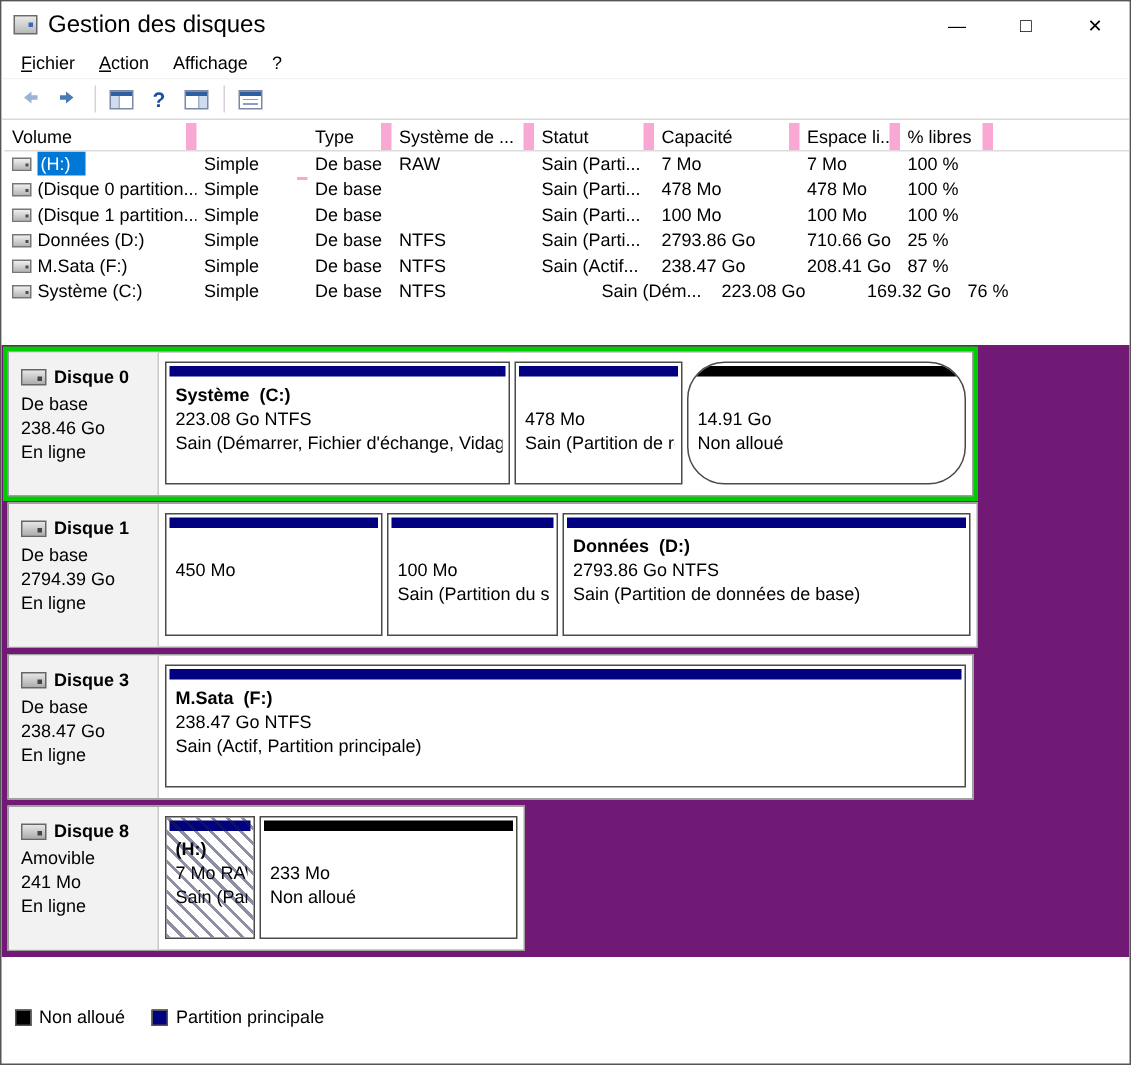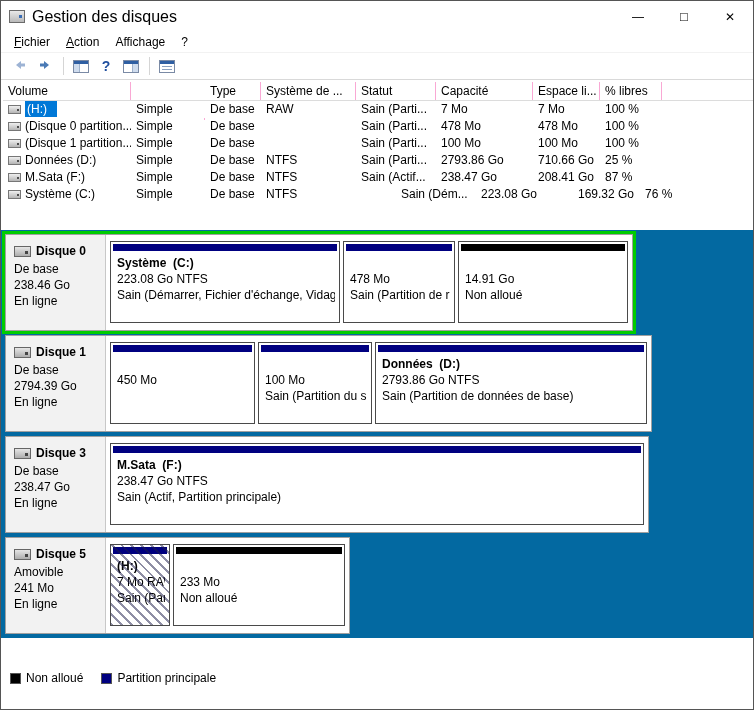--- a/index.html
+++ b/index.html
@@ -29,30 +29,30 @@
   .win-ic::before { content:""; position:absolute; left:0; top:0; right:0; height:3px; background:#2f5fa3; }
   .win-ic.tree::after { content:""; position:absolute; left:0; top:3px; bottom:0; width:5px; background:#cfdcee; border-right:1px solid #9fb2cc; }
   .win-ic.pane::after { content:""; position:absolute; right:0; top:3px; bottom:0; width:5px; background:#cfdcee; border-left:1px solid #9fb2cc; }
   .win-ic.list::after { content:""; position:absolute; left:2px; right:2px; top:5px; height:6px;
      background:repeating-linear-gradient(#8aa0c0 0 1px, transparent 1px 3px); }
   .q-ic { color:#1f4e9e; font-weight:bold; font-size:14px; }
 
   
   .listview { height:150px; flex:0 0 auto; padding:2px 0 0 2px; background:#fff; }
   .lv-header { display:flex; height:19px; border-bottom:1px solid #dcdcdc; }
-  .lv-hcell { border-right:1px solid #f9a8d4; padding:2px 0 0 5px; white-space:nowrap; overflow:hidden; }
+  .lv-hcell { border-right:7px solid #f9a8d4; padding:2px 0 0 5px; white-space:nowrap; overflow:hidden; }
   .lv-hfill { flex:1; border-right:none; }
   .lv-row { display:flex; height:17px; align-items:center; }
   .lv-cell { padding-left:5px; white-space:nowrap; overflow:hidden; height:17px; line-height:17px; }
   .drv-icon { display:inline-block; width:13px; height:9px; border:1px solid #767676; background:linear-gradient(#efefef,#b5b5b5); margin-right:4px; vertical-align:-1px; position:relative; }
   .drv-icon::after { content:""; position:absolute; right:1px; top:3px; width:2px; height:2px; background:#4d4d4d; }
   .sel-text { background:#0078d7; color:#fff; padding:1px 10px 1px 2px; }
 
   
-  .disks { flex:0 0 auto; padding:4px 0 0 4px; background:#0369a1; }
+  .disks { flex:0 0 auto; padding:4px 0 0 4px; background:#701a75; }
   .disk-row { display:flex; width:max-content; border:1px solid #a0a0a0; height:97px; margin-bottom:4px; background:#fff; }
   .disk-row.disk-selected { outline:3px solid #00cc00; }
   .disk-panel { width:100px; flex:0 0 auto; background:#f2f2f2; border-right:1px solid #c8c8c8; padding:8px 4px 0 8px; }
   .disk-name-line { display:flex; align-items:center; height:16px; margin-bottom:2px; }
   .disk-icon { display:inline-block; width:17px; height:11px; border:1px solid #666; background:linear-gradient(#e6e6e6,#adadad); margin-right:5px; position:relative; }
   .disk-icon::after { content:""; position:absolute; right:2px; top:4px; width:3px; height:3px; background:#444; }
   .disk-name { font-weight:bold; }
   .disk-line { height:16px; line-height:16px; white-space:nowrap; }
   .parts { display:flex; padding:6px 4px 0 4px; gap:3px; align-items:flex-start; }
   .part { height:82px; border:1px solid #4a4a4a; background:#fff; position:relative; flex:0 0 auto; overflow:hidden; }
@@ -216,21 +216,21 @@
             </div>
           </div>
           <div class="part" style="width: 112px;">
             <div class="strip primary"></div>
             <div class="pbody">
               <div class="pline pt-title"></div>
               <div class="pline">478 Mo</div>
               <div class="pline">Sain (Partition de ré</div>
             </div>
           </div>
-          <div class="part" style="width: 170px;">
+          <div class="part" style="width: 186px; border-radius: 25px;">
             <div class="strip unallocated"></div>
             <div class="pbody">
               <div class="pline pt-title"></div>
               <div class="pline">14.91 Go</div>
               <div class="pline">Non alloué</div>
             </div>
           </div>
         </div>
       </div>
       <div class="disk-row">
@@ -288,21 +288,21 @@
               <div class="pline">238.47 Go NTFS</div>
               <div class="pline">Sain (Actif, Partition principale)</div>
             </div>
           </div>
         </div>
       </div>
       <div class="disk-row">
         <div class="disk-panel">
           <div class="disk-name-line">
             <span class="disk-icon"></span>
-            <span class="disk-name">Disque 5</span>
+            <span class="disk-name">Disque 8</span>
           </div>
           <div class="disk-line">Amovible</div>
           <div class="disk-line">241 Mo</div>
           <div class="disk-line">En ligne</div>
         </div>
         <div class="parts">
           <div class="part hatched" style="width: 60px;">
             <div class="strip primary"></div>
             <div class="pbody">
               <div class="pline pt-title">(H:)</div>

